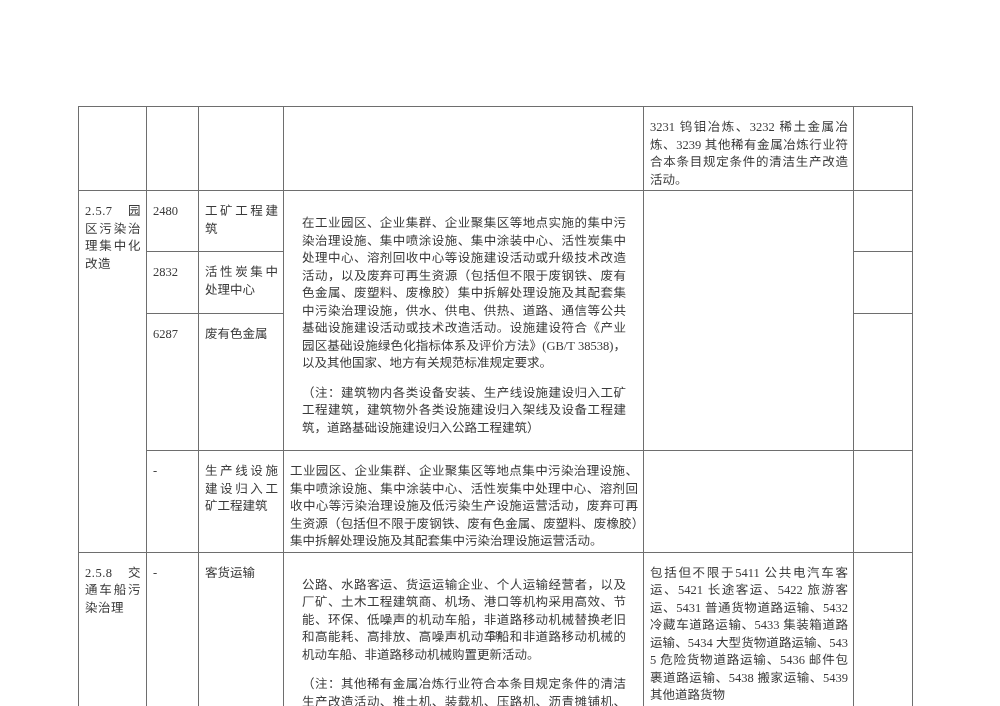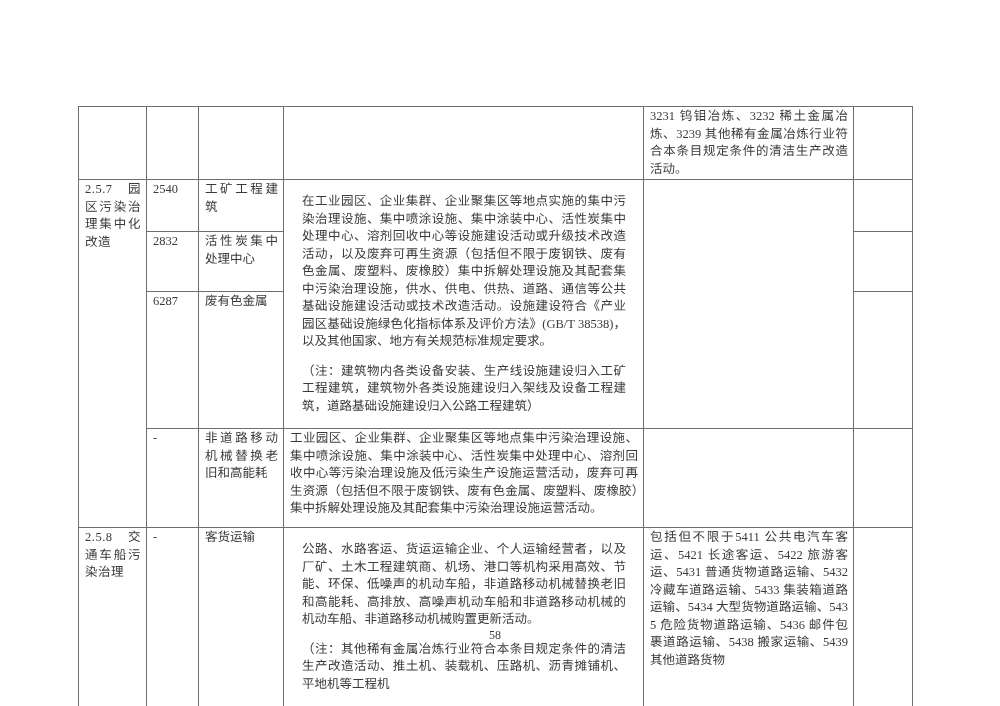--- a/index.html
+++ b/index.html
@@ -23,21 +23,21 @@
   table.catalog{
     position:absolute;
     left:78px;top:106px;
     width:834px;
     border-collapse:collapse;
     table-layout:fixed;
   }
   table.catalog td{
     border:1px solid var(--border-color);
     vertical-align:top;
-    padding:1px 5px 1px 6px;
+    padding:12px 5px 1px 6px;
     font-size:12.5px;
     line-height:17.5px;
     text-align:justify;
     text-justify:inter-ideograph;
     overflow:hidden;
     word-break:break-all;
   }
   td.cat{letter-spacing:0.5px;margin-left:20px;}
   .para{margin:12px;}
   .page-number{
@@ -69,21 +69,21 @@
       <td></td>
       <td></td>
       <td></td>
       <td></td>
       <td>3231 钨钼冶炼、3232 稀土金属冶炼、3239 其他稀有金属冶炼行业符合本条目规定条件的清洁生产改造活动。</td>
       <td></td>
     </tr>
 
     <tr style="height:42px">
       <td class="cat" rowspan="4">2.5.7 园区污染治理集中化改造</td>
-      <td>2540</td>
+      <td>2480</td>
       <td>工矿工程建筑</td>
       <td rowspan="3">
         <div class="para">在工业园区、企业集群、企业聚集区等地点实施的集中污染治理设施、集中喷涂设施、集中涂装中心、活性炭集中处理中心、溶剂回收中心等设施建设活动或升级技术改造活动，以及废弃可再生资源（包括但不限于废钢铁、废有色金属、废塑料、废橡胶）集中拆解处理设施及其配套集中污染治理设施，供水、供电、供热、道路、通信等公共基础设施建设活动或技术改造活动。设施建设符合《产业园区基础设施绿色化指标体系及评价方法》(GB/T 38538)，以及其他国家、地方有关规范标准规定要求。</div>
         <div class="para">（注：建筑物内各类设备安装、生产线设施建设归入工矿工程建筑，建筑物外各类设施建设归入架线及设备工程建筑，道路基础设施建设归入公路工程建筑）</div>
       </td>
       <td rowspan="3"></td>
       <td></td>
     </tr>
 
     <tr style="height:48px">
@@ -93,21 +93,21 @@
     </tr>
 
     <tr style="height:110px">
       <td>6287</td>
       <td>废有色金属</td>
       <td></td>
     </tr>
 
     <tr style="height:99px">
       <td>-</td>
-      <td>非道路移动机械替换老旧和高能耗</td>
+      <td>生产线设施建设归入工矿工程建筑</td>
       <td>工业园区、企业集群、企业聚集区等地点集中污染治理设施、集中喷涂设施、集中涂装中心、活性炭集中处理中心、溶剂回收中心等污染治理设施及低污染生产设施运营活动，废弃可再生资源（包括但不限于废钢铁、废有色金属、废塑料、废橡胶）集中拆解处理设施及其配套集中污染治理设施运营活动。</td>
       <td></td>
       <td></td>
     </tr>
 
     <tr style="height:130px">
       <td class="cat">2.5.8 交通车船污染治理</td>
       <td>-</td>
       <td>客货运输</td>
       <td>

